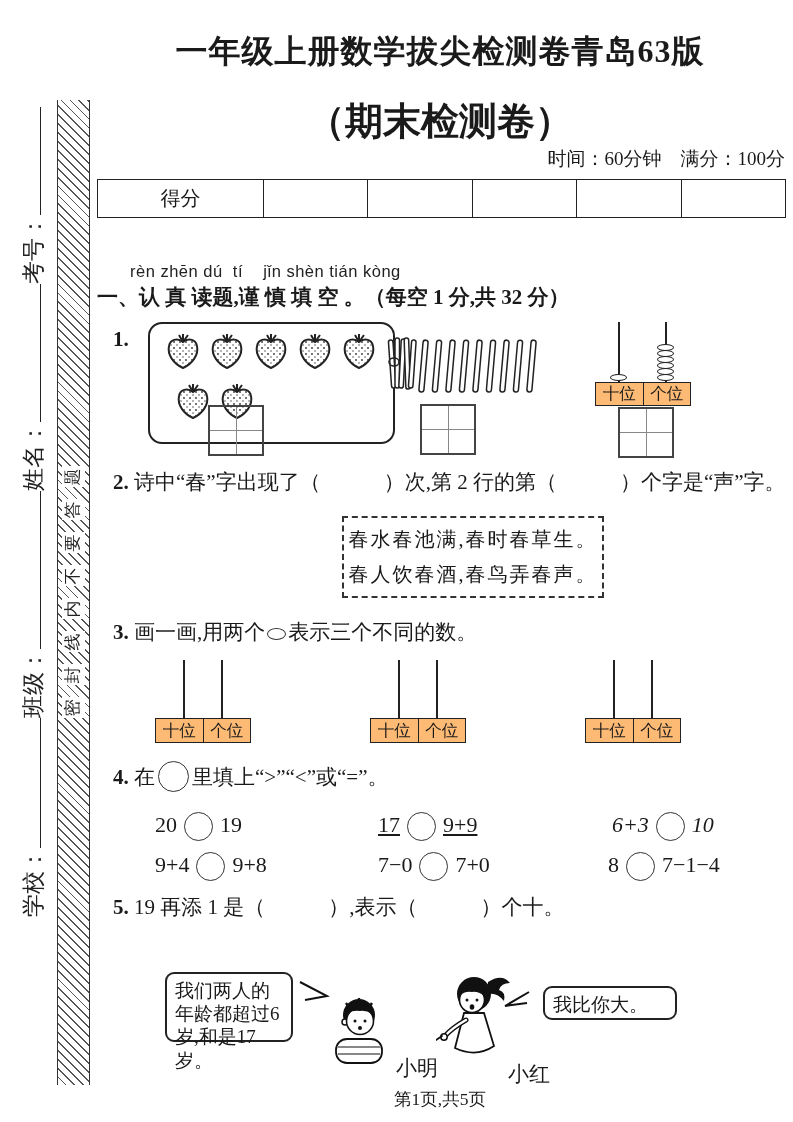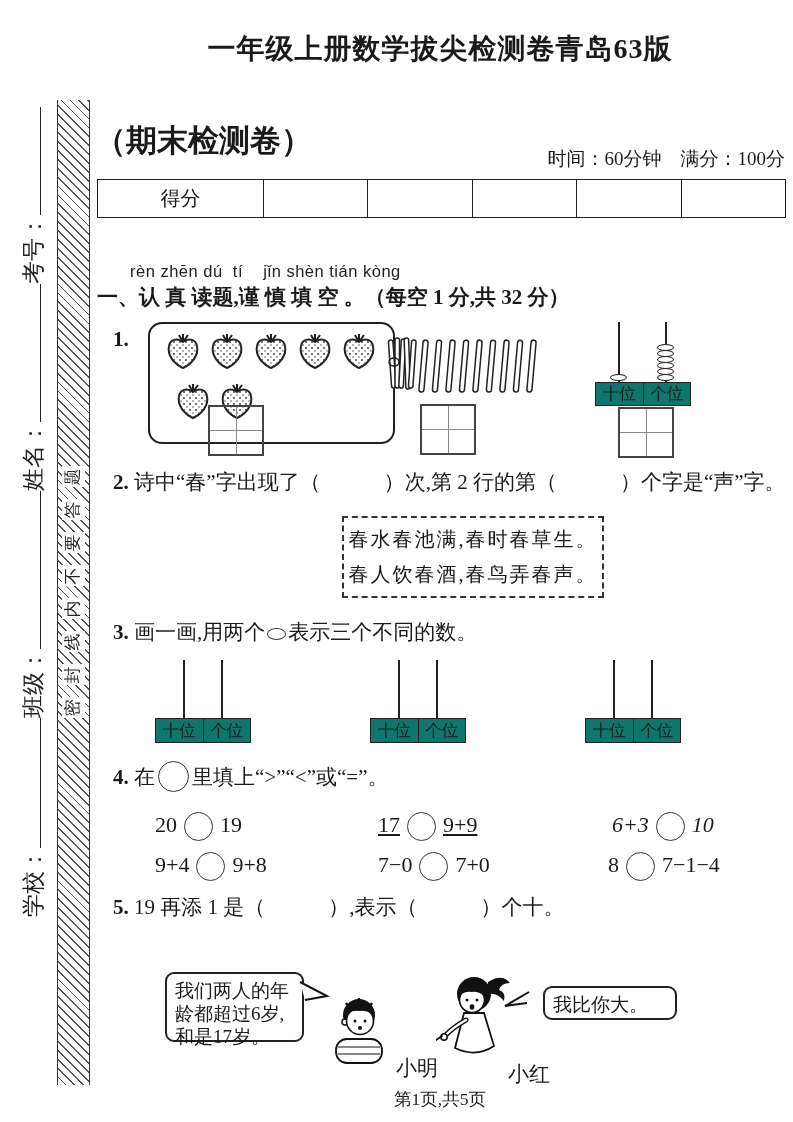--- a/index.html
+++ b/index.html
@@ -20,23 +20,23 @@
     position:absolute; left:57px; top:0; width:985px; height:31px;
     transform-origin:0 0; transform:rotate(-90deg) translateX(-1085px);
     border-top:1.6px solid #333; border-bottom:1.6px solid #333;
     background:repeating-linear-gradient(135deg,#ffffff 0 5px,#555 5px 6.3px);
     display:flex; align-items:center; justify-content:center;
   }
   .seal-text { display:flex; font-size:17px; color:#222; }
   .seal-ch { background:#fff; padding:1px 2px; margin:0 6px; line-height:1.2; }
   
   .title { position:absolute; left:95px; top:30px; width:690px; text-align:center;
-           font-size:28px; font-weight:600; letter-spacing:1px; }
-  .subtitle { position:absolute; left:95px; top:96px; width:690px; 
-              font-size:31px; font-weight:600;margin-top:24px; }
+           font-size:32px; font-weight:600; letter-spacing:1px; }
+  .subtitle { position:absolute; left:95px; top:96px; width:690px; text-align:center;
+              font-size:38px; font-weight:600; }
   .meta { position:absolute; left:95px; top:146px; width:690px; text-align:right; font-size:19px; }
   
   .score-table { position:absolute; left:97px; top:179px; width:689px;
                  border-collapse:collapse; table-layout:fixed; }
   .score-table td { border:1.7px solid #222; height:37px; text-align:center;
                     font-size:20px; padding:0; }
   .score-table td.c0 { width:165px; }
   
   .pinyin { position:absolute; left:130px; top:262px; font-family:"Liberation Sans","DejaVu Sans",sans-serif;
             font-size:16.5px; color:#222; letter-spacing:.5px; white-space:pre; }
@@ -48,21 +48,21 @@
                  border:2px solid #222; border-radius:14px; }
   .g4 { position:absolute; width:52px; height:47px; border:2px solid #444;
         background:
           linear-gradient(#888,#888) center/100% 1px no-repeat,
           linear-gradient(#888,#888) center/1px 100% no-repeat; }
   .sticks { position:absolute; left:386px; top:334px; }
   .abacus { position:absolute; }
   .rod { position:absolute; width:1.6px; background:#222; }
   .bead { position:absolute; width:17px; height:7px; border:1.5px solid #222;
           border-radius:50%; background:#fff; box-sizing:border-box; }
-  .pv-box { position:absolute; display:flex; border:1.7px solid #222; background:#0f766e; box-sizing:border-box; }
+  .pv-box { position:absolute; display:flex; border:1.7px solid #222; background:#fdba74; box-sizing:border-box; }
   .pv-cell { flex:1; display:flex; align-items:center; justify-content:center; font-size:16.5px; }
   .pv-cell + .pv-cell { border-left:1.7px solid #222; }
   
   .poem-box { position:absolute; left:342px; top:516px; width:258px; height:78px;
               border:2px dashed #333; display:flex; flex-direction:column;
               align-items:center; justify-content:space-evenly; font-size:20px; letter-spacing:2px; }
   
   .bead-icon { display:inline-block; width:17px; height:10px; border:1.6px solid #333;
                border-radius:50%; vertical-align:middle; margin:0 2px; }
   
@@ -276,21 +276,21 @@
     <span>8</span>
       <span class="cmp"></span>
       <span>7−1−4</span>
   </div>
 
   <div class="qline" style="left:113px; top:893px;">
     <span class="qnum">5.</span>
     <span>19 再添 1 是（　　　）,表示（　　　）个十。</span>
   </div>
 
-  <div class="bubble" style="left:165px; top:972px; width:139px; height:70px;">我们两人的年龄都超过6岁,和是17岁。</div>
+  <div class="bubble" style="left:165px; top:972px; width:128px; height:70px;">我们两人的年龄都超过6岁,和是17岁。</div>
   <svg style="position:absolute; left:298px; top:980px;" width="32" height="24" viewBox="0 0 32 24">
     <path d="M2 2 L29 16 L7 20" fill="#fff" stroke="#111" stroke-width="2"></path>
   </svg>
 
   <svg style="position:absolute; left:322px; top:995px;" width="74" height="72" viewBox="0 0 74 72">
     <circle cx="37" cy="20" r="16" fill="#111"></circle>
     <path d="M24 8 l4 6 M37 3 l0 7 M50 8 l-4 6" stroke="#111" stroke-width="2.4"></path>
     <circle cx="23" cy="27" r="3" fill="#fff" stroke="#111" stroke-width="1.5"></circle>
     <circle cx="38" cy="26" r="13.5" fill="#fff" stroke="#111" stroke-width="1.6"></circle>
     <path d="M27 18 q4 -8 11 -8 q9 0 12 9 q-6 -4 -12 -3 q-7 -1 -11 2 z" fill="#111"></path>

